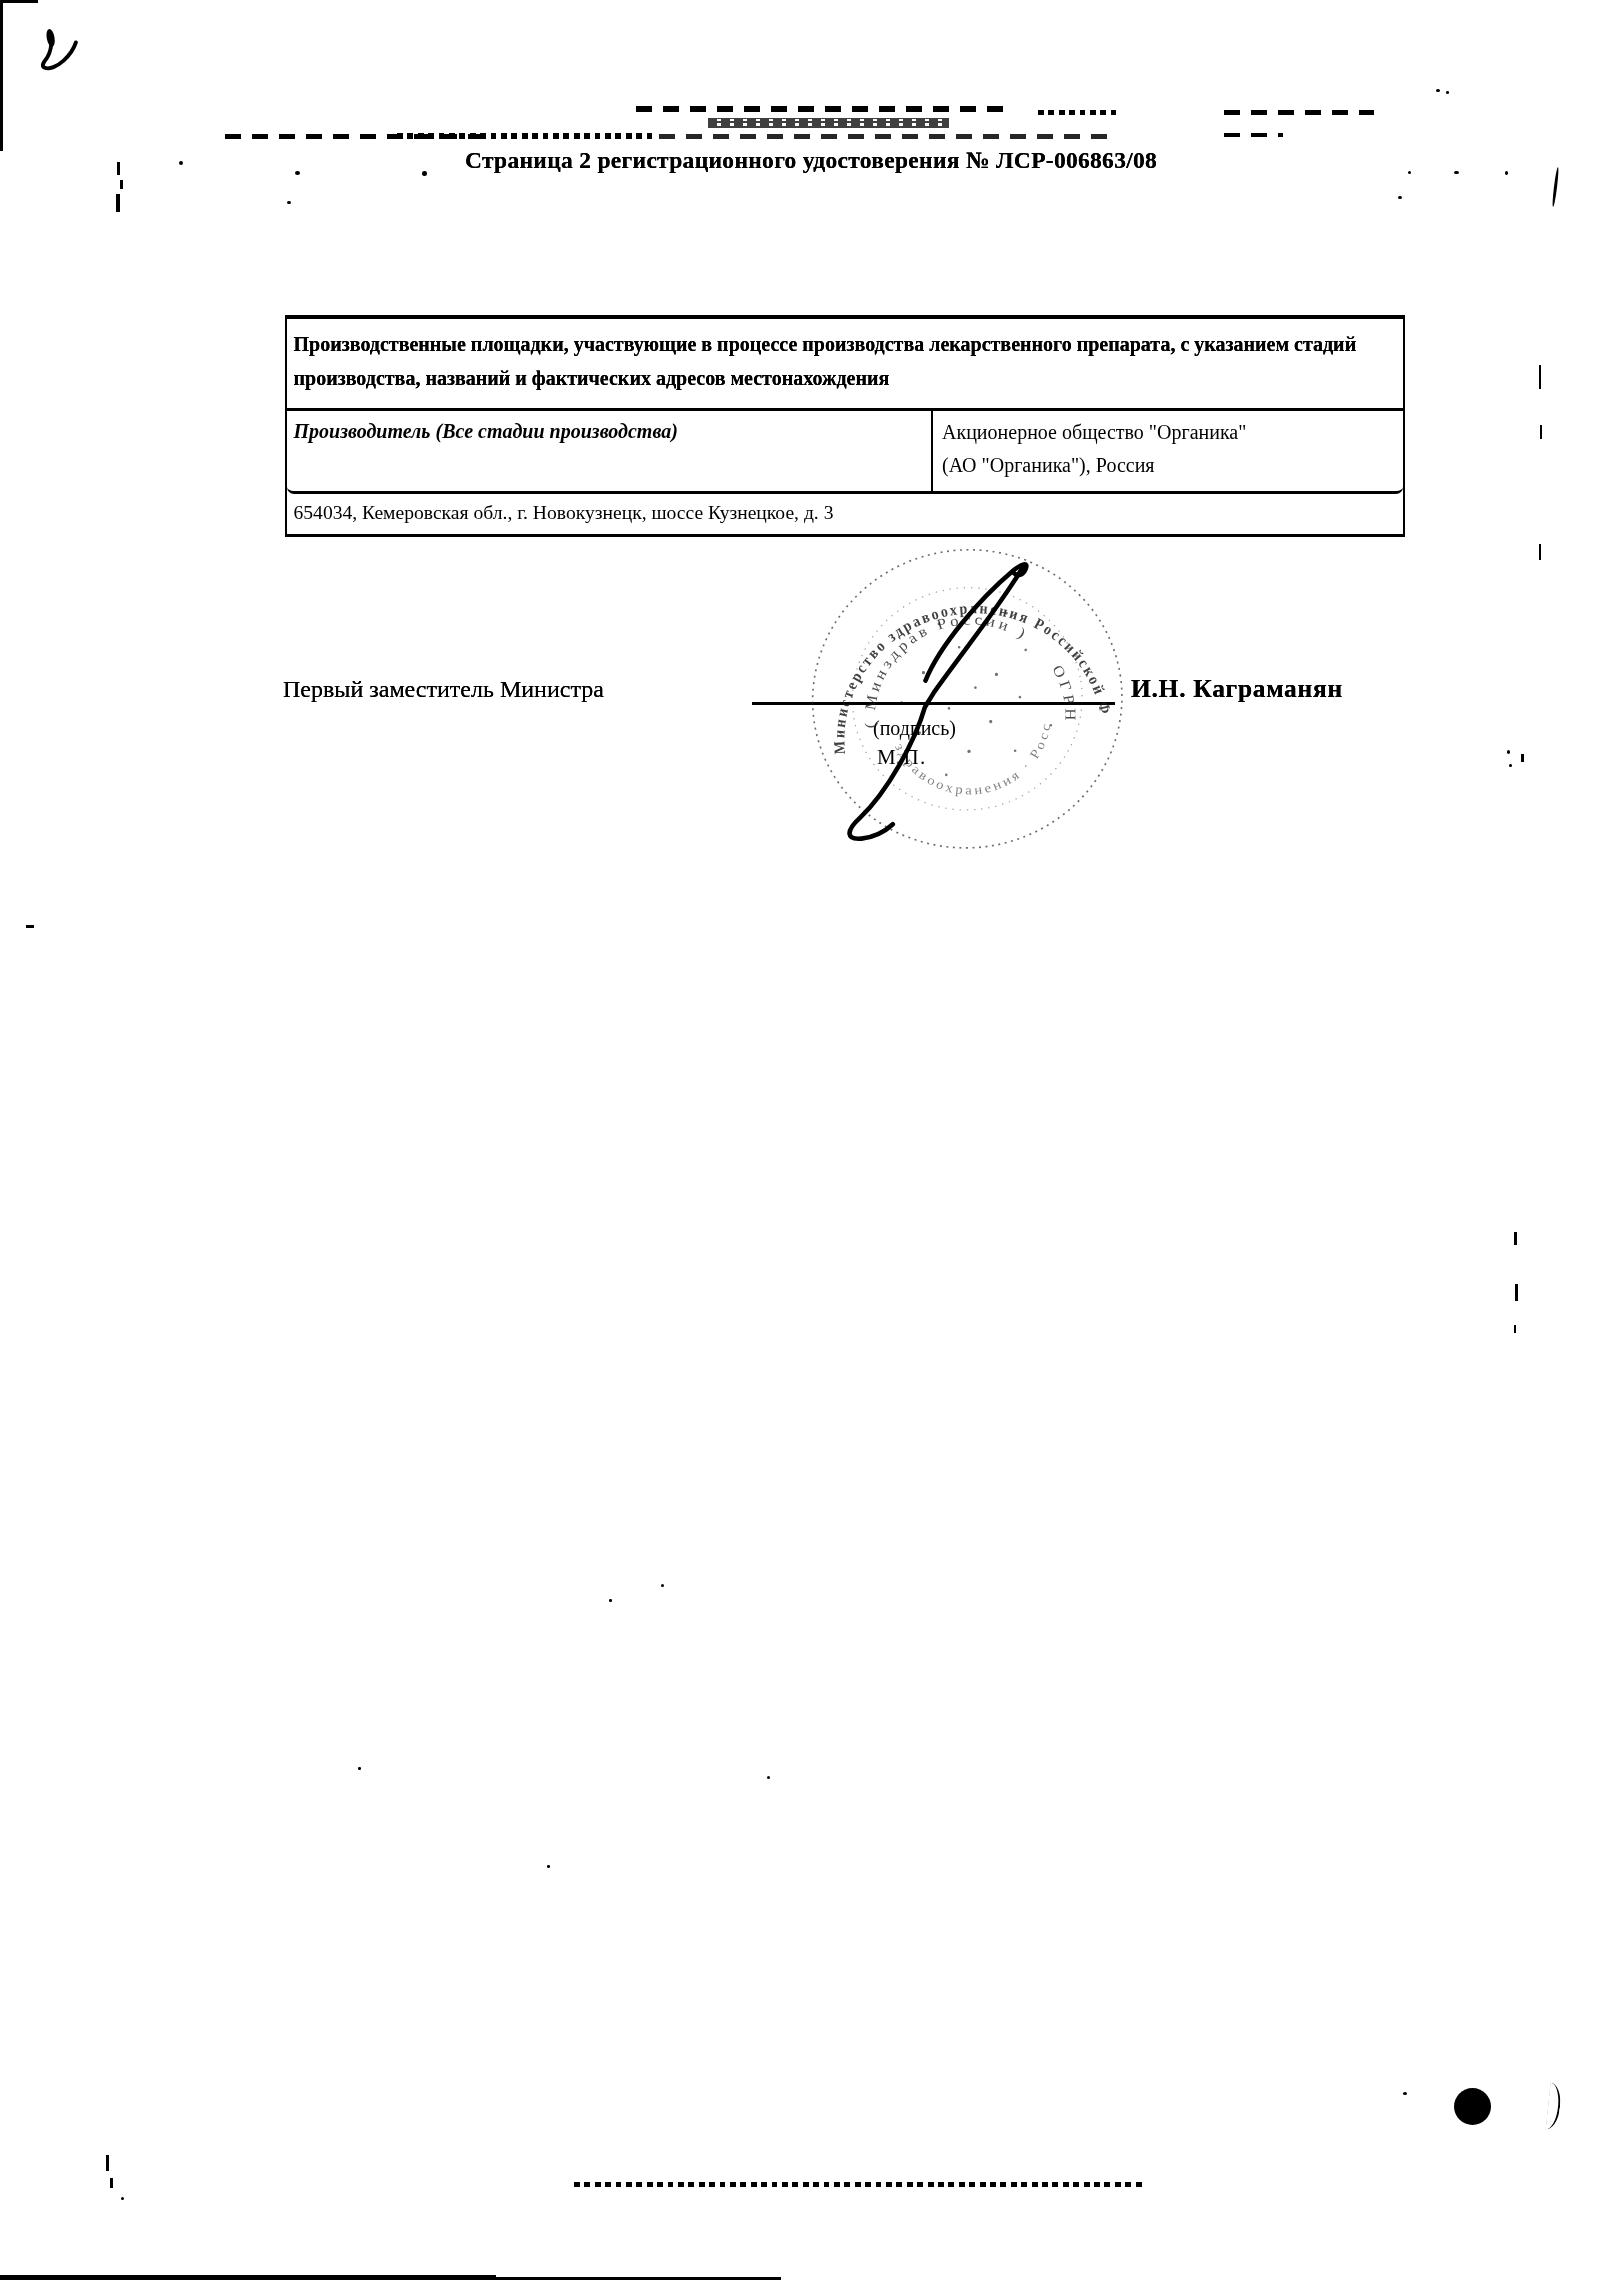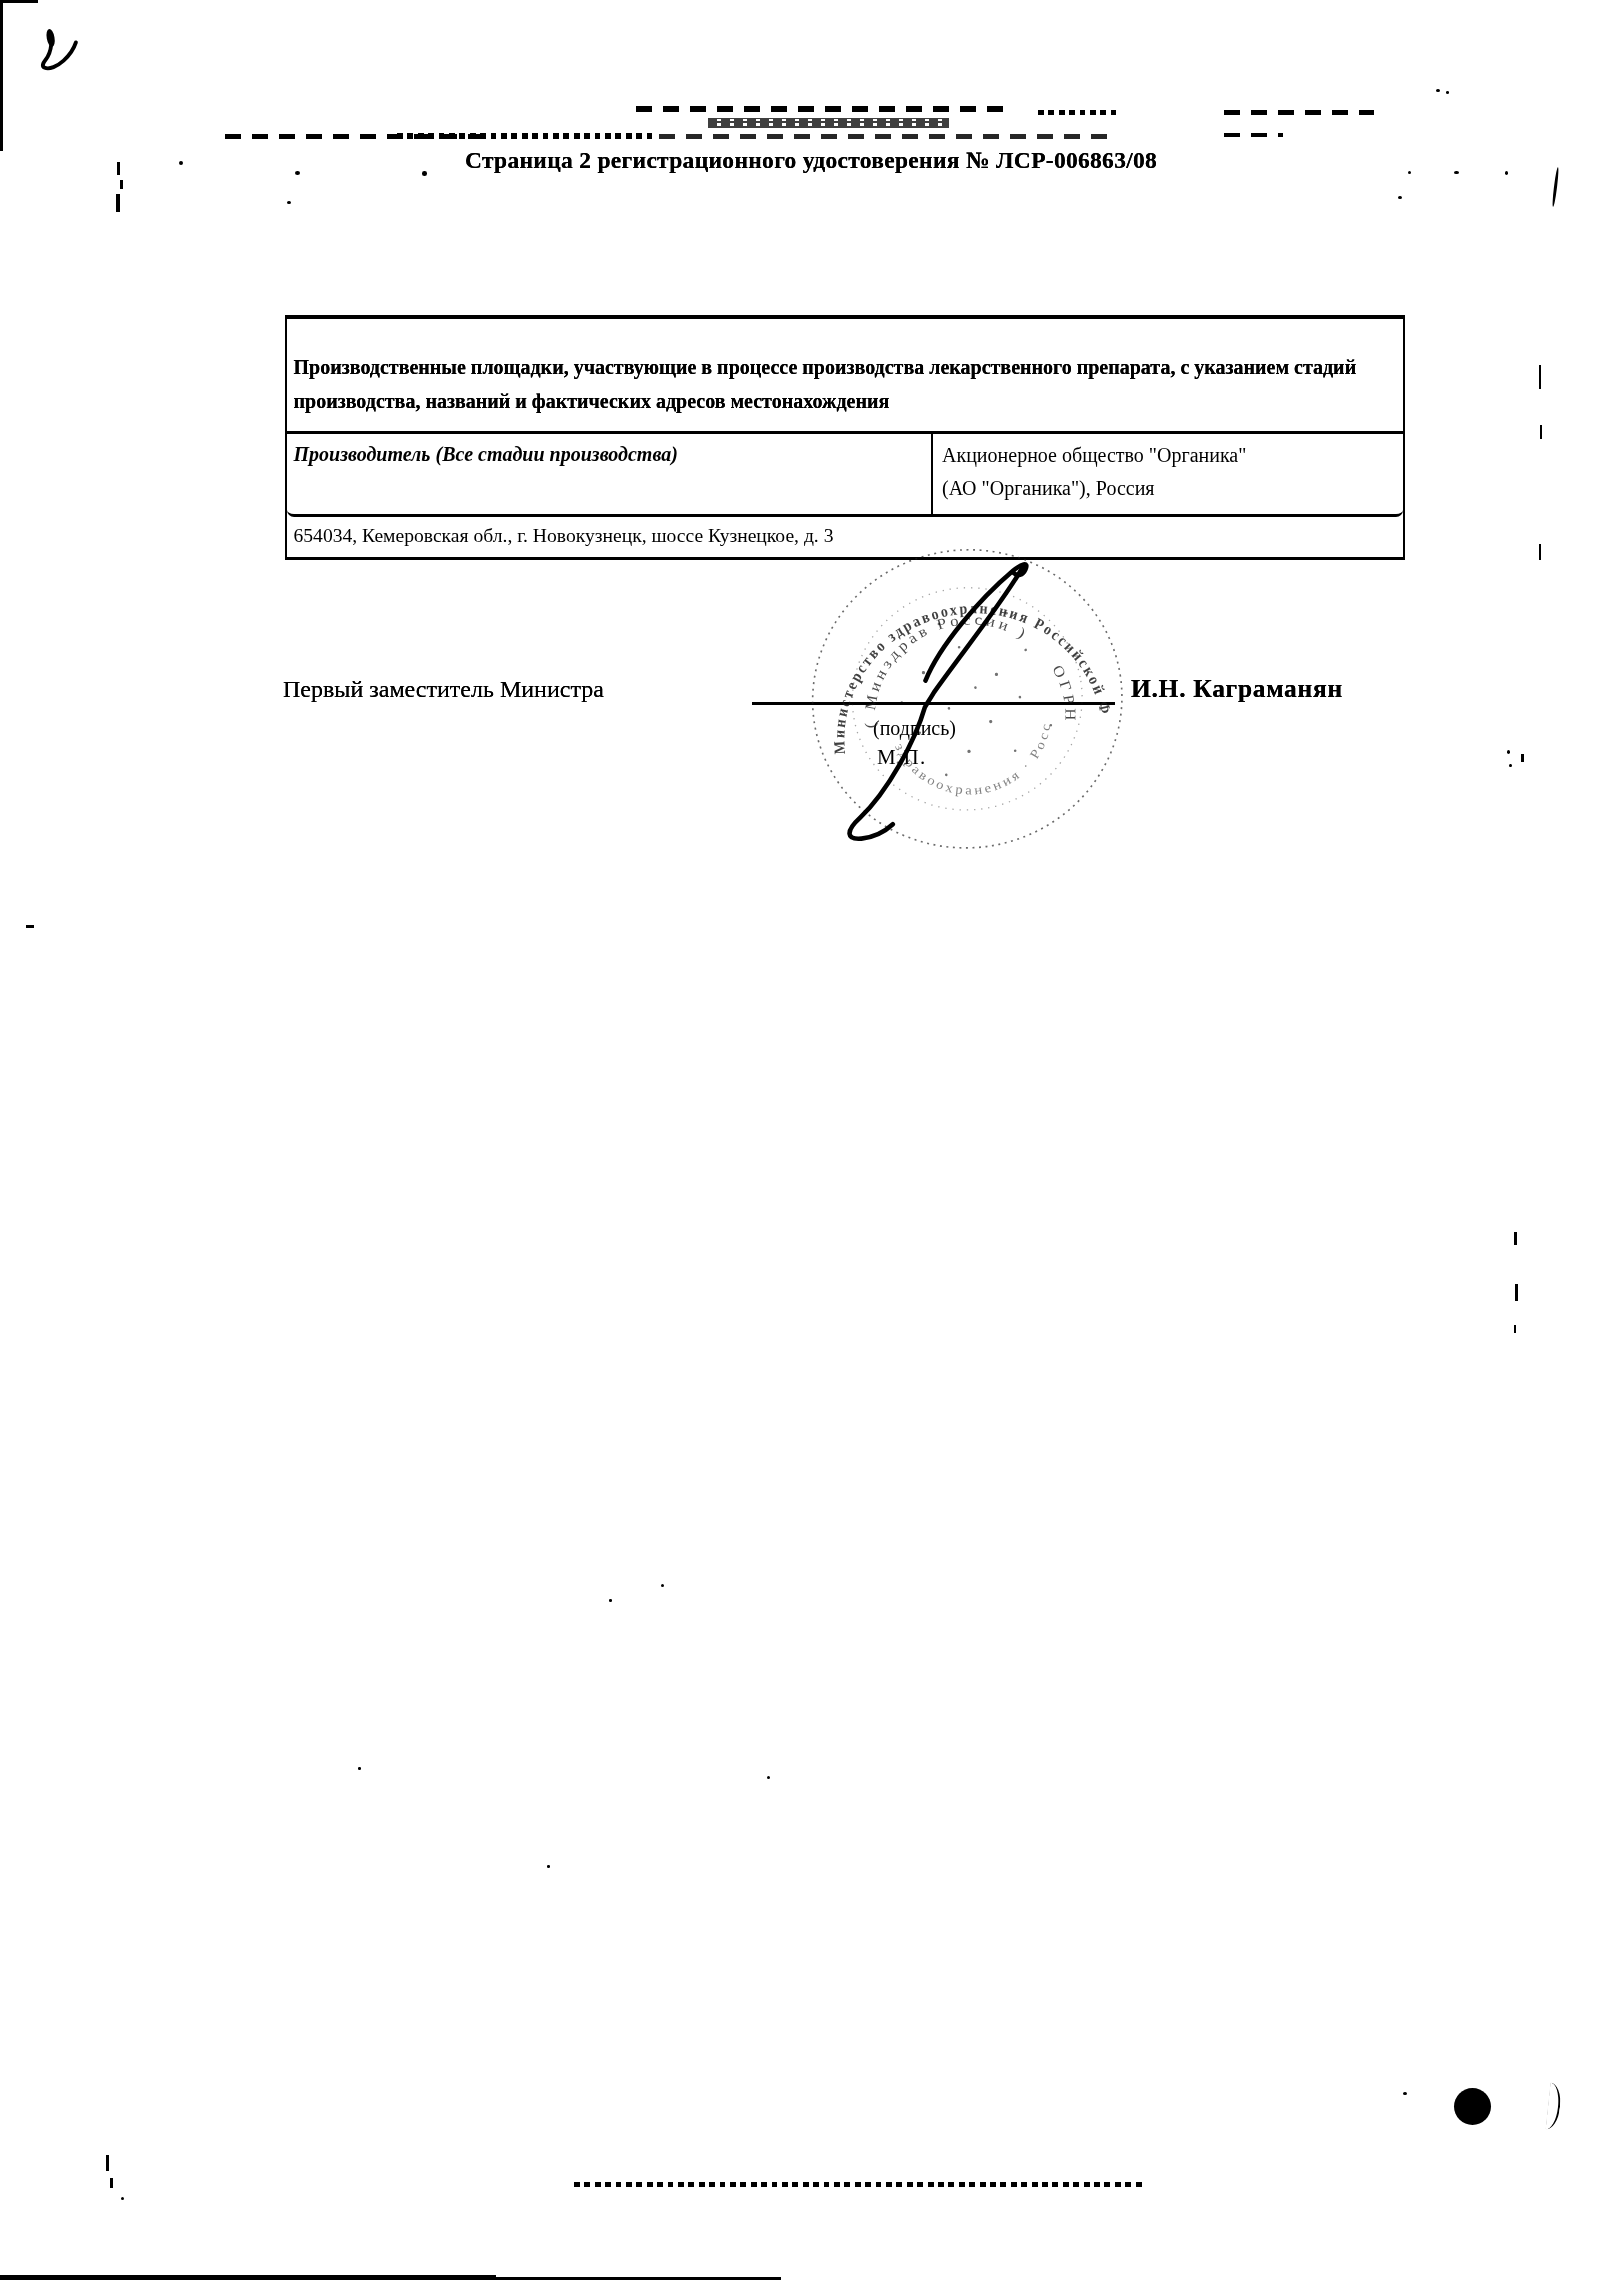--- a/index.html
+++ b/index.html
@@ -16,21 +16,20 @@
   
   .tbl{
     left:285px;top:315px;width:1120px;background:#fff;
     border:2.6px solid #000;border-top-width:4.6px;border-bottom-width:3.9px;
     box-sizing:border-box;
   }
   .tbl-header{
     font-weight:bold;font-size:20px;line-height:34px;
     padding:7.8px 11.7px 13px 6.5px;border-bottom:3.9px solid #000;
     text-shadow:0 0 0.3px #000;
-    margin-top:23px;
   }
   .tbl-row2{display:flex;border-bottom:3.9px solid #000;border-radius:7px;}
   .cell-left{
     width:646px;box-sizing:border-box;border-right:2px solid #000;
     font-style:italic;font-weight:bold;font-size:20px;padding:9px 6.5px 7.8px 6.5px;
   }
   .cell-right{flex:1;font-size:20px;line-height:33px;padding:5.2px 6.5px 9px 9px;}
   .tbl-row3{font-size:19.6px;padding:7.8px 5.2px 10.4px 6.5px;}
   
   .sig-title{left:283px;top:676px;font-size:24px;font-weight:normal;white-space:nowrap;text-shadow:0 0 0.3px #000;}

